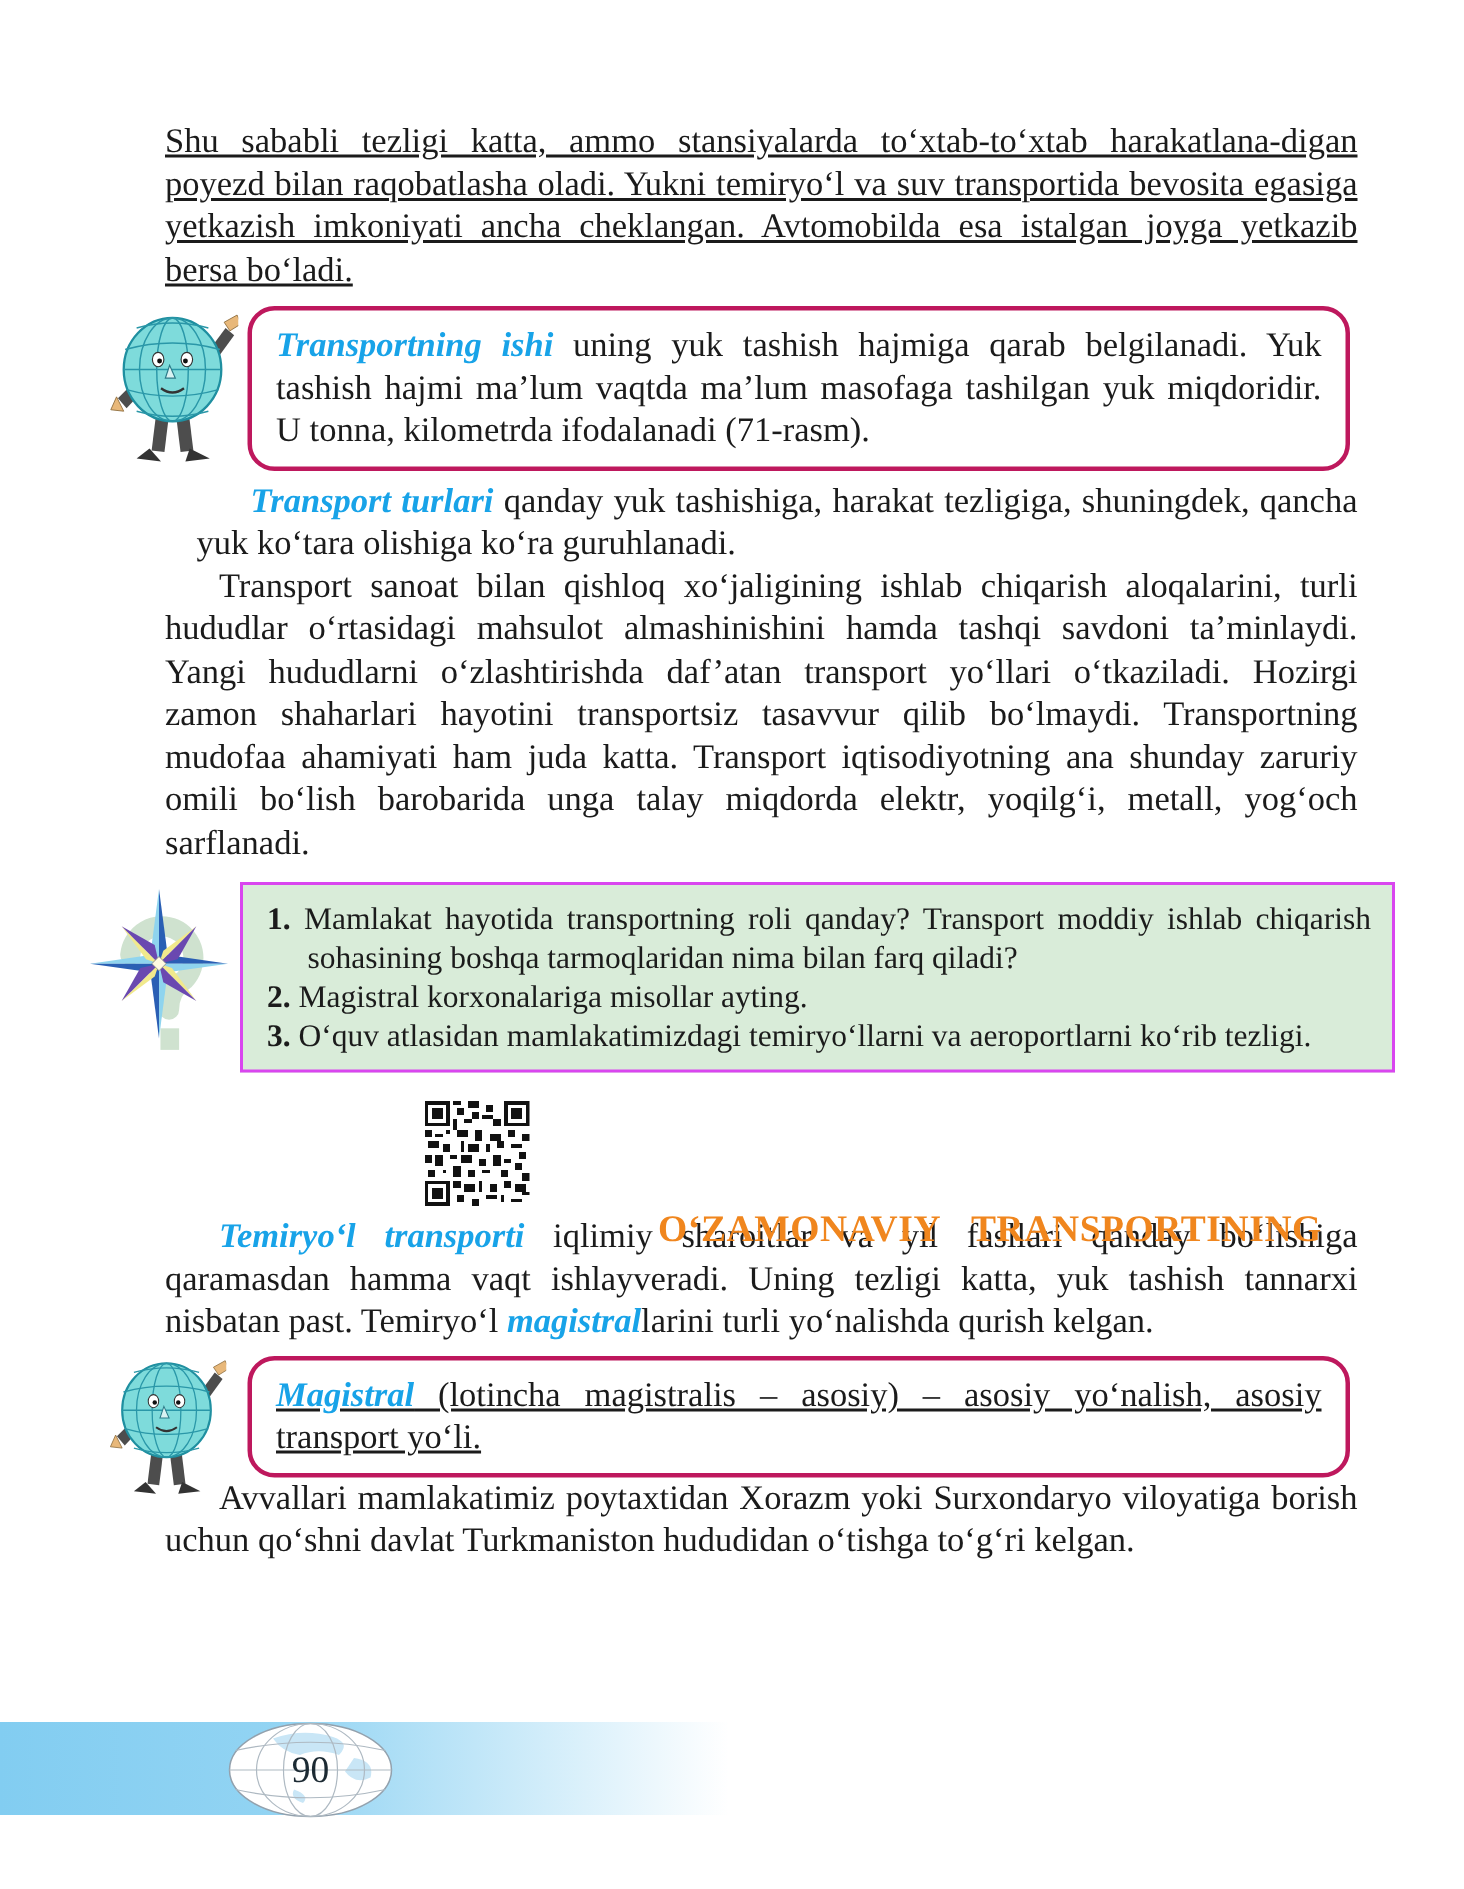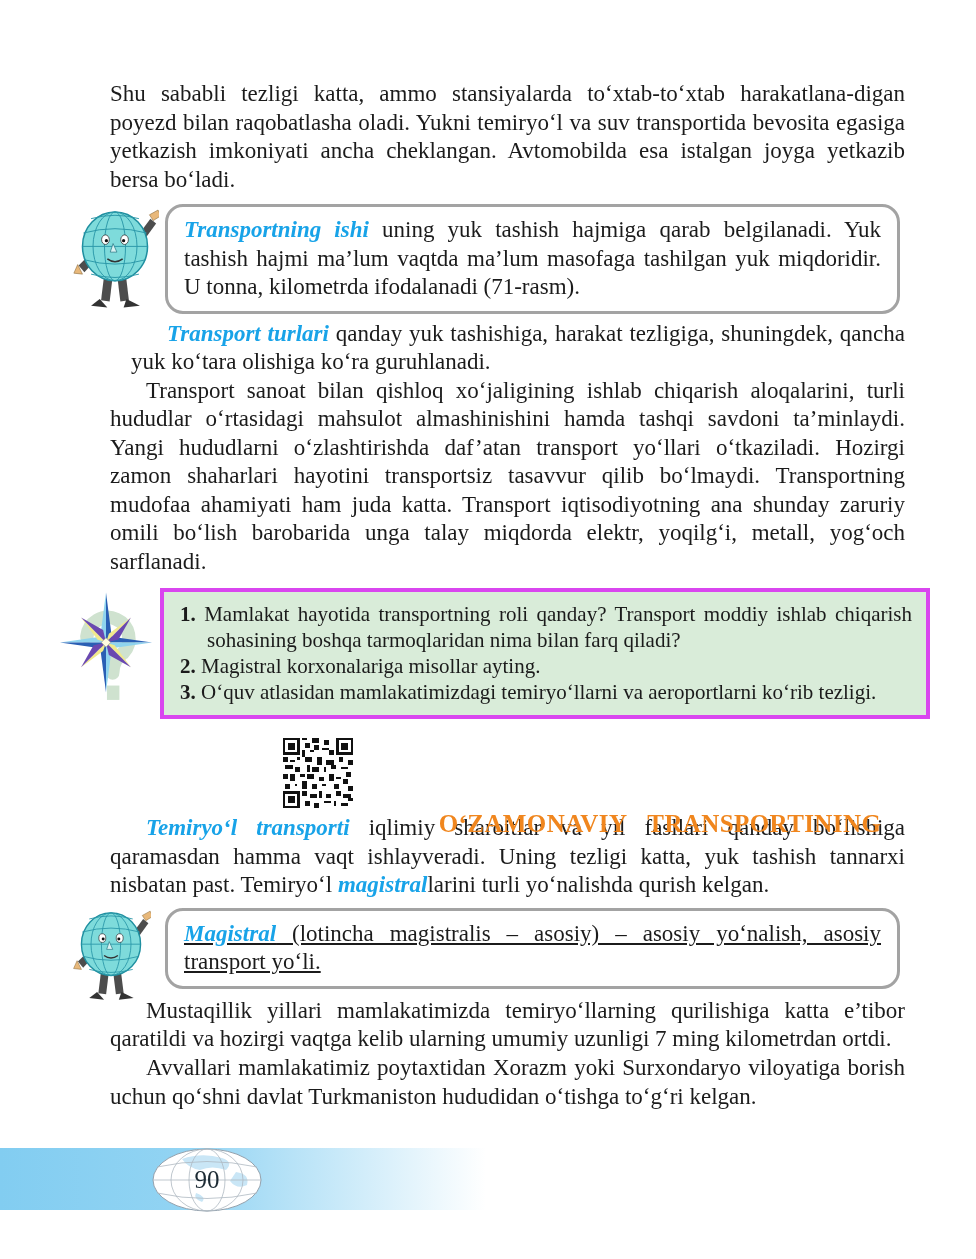--- a/index.html
+++ b/index.html
@@ -5,40 +5,40 @@
   html,body{margin:0;padding:0;background:#fff;}
   .page{
     position:relative;width:976px;height:1259px;background:#ffffff;overflow:hidden;
     font-family:"Liberation Serif","DejaVu Serif",serif;color:#1b1b1b;
   }
   .content{position:absolute;left:110px;top:80px;width:795px;}
   .body-text{
     margin:0;font-size:23px;line-height:1.24;text-align:justify;
     text-indent:36px;color:#1b1b1b;
   }
-  .no-indent{text-indent:0;}
+  .no-indent{text-indent:0;text-decoration:underline;}
   .kw{color:#18a3e8;font-weight:bold;font-style:italic;}
 
   
   .feature-row{position:relative;margin-left:55px;width:735px;}
   .feature-row.r1{margin-top:10px;}
   .feature-row.r2{margin-top:8px;text-decoration:underline;}
   .globe-char{position:absolute;left:-94px;top:-6px;width:88px;height:114px;}
   .globe-char.small{top:-8px;width:80px;height:104px;}
   .def-box{
-    border:3px solid #a3a3a3;border-radius:18px;background:#fff;
+    border:3px solid #be185d;border-radius:18px;background:#fff;
     padding:9px 16px;box-sizing:border-box;
   }
   .def-box .body-text{text-indent:0;}
 
   
   .q-row{position:relative;margin-left:50px;width:770px;margin-top:12px;}
   .compass{position:absolute;left:-100px;top:0;width:92px;height:128px;}
   .q-box{
-    background:#d9ecd9;border:4px solid #d946ef;padding:9px 14px 10px 16px;
+    background:#d9ecd9;border:2px solid #d946ef;padding:9px 14px 10px 16px;
     box-sizing:border-box;
   }
   .q-item{
     font-size:21px;line-height:1.24;text-align:justify;
     padding-left:27px;text-indent:-27px;color:#1b1b1b;
   }
   .q-num{font-weight:bold;}
 
   
   .lesson-header{position:relative;height:80px;margin-top:13px;margin-left:-55px;width:850px;}
@@ -237,21 +237,20 @@
 
     <div class="feature-row r2">
       <svg class="globe-char small">
           <use href="#globeman"></use>
         </svg>
       <div class="def-box">
         <p class="body-text"><span class="kw">Magistral</span><span> (lotincha magistralis – asosiy) – asosiy yo‘nalish, asosiy transport yo‘li.</span></p>
       </div>
     </div>
 
-    <p class="body-text mt8">Mustaqillik yillari mamlakatimizda temiryo‘llarning qurilishiga katta e’tibor qaratildi va hozirgi vaqtga kelib ularning umumiy uzunligi 7 ming kilometrdan ortdi.</p>
 
     <p class="body-text">Avvallari mamlakatimiz poytaxtidan Xorazm yoki Surxondaryo viloyatiga borish uchun qo‘shni davlat Turkmaniston hududidan o‘tishga to‘g‘ri kelgan.</p>
 
   </div>
 
   <div class="footer-bar"></div>
   <svg class="footer-globe" viewBox="0 0 114 68">
     <ellipse cx="57" cy="33" rx="54" ry="31" fill="#ffffff" stroke="#93a1ad" stroke-width="1"></ellipse>
     <path d="M32 12 Q52 5 72 11 Q84 15 76 23 Q62 18 50 23 Q38 21 32 12 Z" fill="#c9e6f6"></path>
     <path d="M86 25 Q100 27 97 38 Q87 43 80 34 Z" fill="#c9e6f6"></path>

